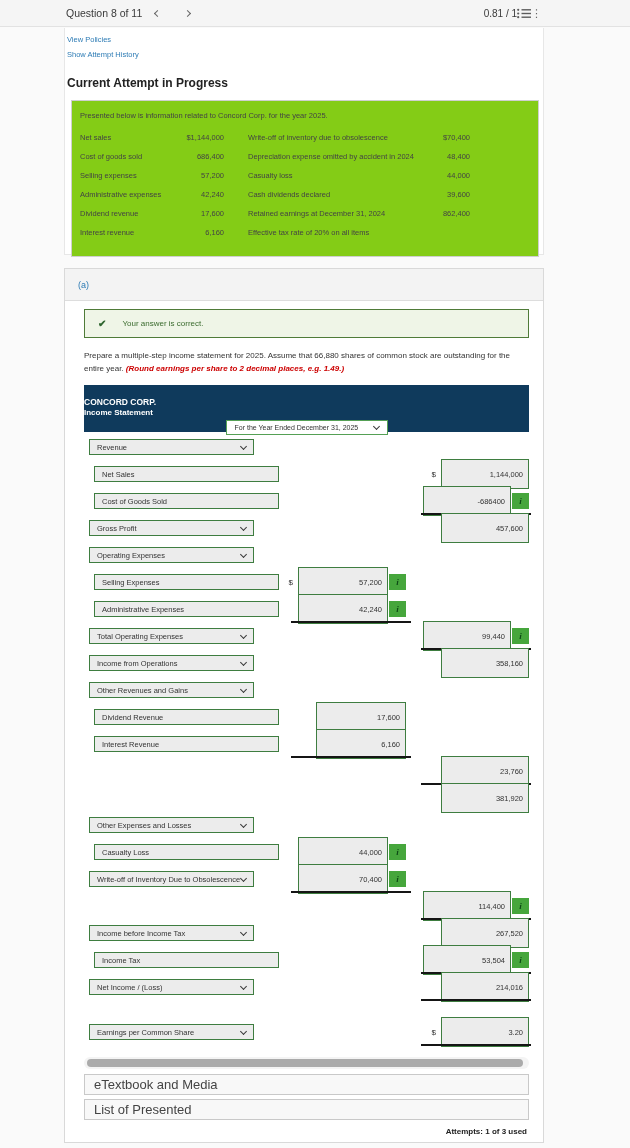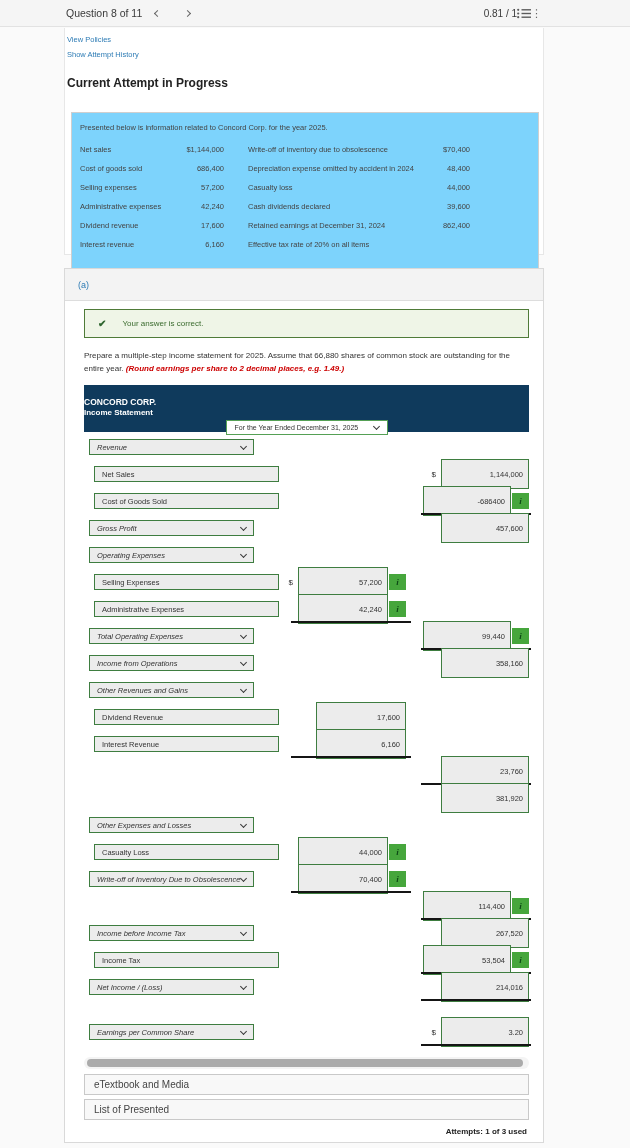--- a/index.html
+++ b/index.html
@@ -29,22 +29,22 @@
   .kebab { font-size:11px; color:#666; cursor:pointer; line-height:1; }
   
   .card1 {
     position:absolute; top:28px; left:64px; width:480px; height:227px;
     background:#fff; border:1px solid #e7e7e7; border-top:none;
   }
   .card1-inner { padding:7px 0 0 2px; }
   .link { font-size:7.5px; color:#2e7cb5; cursor:pointer; margin-bottom:6px; display:block; width:max-content; }
   .attempt-heading { font-size:12px; font-weight:bold; color:#222; margin-top:17px; }
   .problem-box {
-    position:absolute; left:6px; top:84px; width:468px; height:157px;
-    border:1px solid #cfcfcf; background:#7dd3fc; padding:10px 0 0 8px;
+    position:absolute; left:6px; top:72px; width:468px; height:157px;
+    border:1px solid #cfcfcf; background:#84cc16; padding:10px 0 0 8px;
   }
   .problem-intro { font-size:7.5px; color:#444; }
   .problem-grid {
     margin-top:8px;
     display:grid;
     grid-template-columns:100px 44px 24px 166px 56px;
     grid-auto-rows:19px;
     align-items:center;
   }
   .pg-label { font-size:7.5px; color:#444; }
@@ -83,21 +83,21 @@
   .chev-dn { width:5px; height:5px; border-right:1.7px solid #3a3a3a; border-bottom:1.7px solid #3a3a3a; transform:rotate(45deg); }
   .stmt-period .chev-dn { position:absolute; right:8px; top:3px; }
   
   .is-form { margin:7px 15px 0 19px; width:445px; position:relative; }
   .is-row { position:relative; height:27px; }
   .is-row.row-gap { margin-top:18px; }
   .acct-select, .acct-input {
     position:absolute; top:0; height:16px; background:#ececec;
     border:1px solid #3e7d40; display:flex; align-items:center; cursor:pointer;
   }
-  .acct-select { left:5px; width:165px;font-style:italic; }
+  .acct-select { left:5px; width:165px; }
   .acct-input  { left:10px; width:185px; }
   .cell-txt { font-size:7.5px; color:#333; margin-left:7px; white-space:nowrap; }
   .acct-select .chev-dn { position:absolute; right:7px; top:4px; }
   .amt { position:absolute; top:0; height:16px; display:flex; align-items:center; }
   .amt.mid { right:123px; }
   .amt.right { right:0; }
   .dollar { font-size:8px; color:#333; margin-right:5px; }
   .amt-input {
     width:88px; height:30px; background:#ececec; border:1px solid #3e7d40;
     font-size:7.5px; color:#333; display:flex; align-items:center;
@@ -120,21 +120,21 @@
   }
   .hscroll-thumb {
     position:absolute; left:3px; top:2px; width:436px; height:8px;
     background:#ababab; border-radius:4px; cursor:grab;
   }
   .accordion {
     margin:5px 15px 0 19px; width:445px; height:21px; background:#f8f8f8;
     border:1px solid #c9c9c9; display:flex; align-items:center; cursor:pointer;
   }
   .accordion + .accordion { margin-top:4px; }
-  .acc-txt { font-size:10px; color:#444; margin-left:9px; }
+  .acc-txt { font-size:13px; color:#444; margin-left:9px; }
   .attempts { margin:7px 16px 0 0; text-align:right; font-size:8px; color:#222; }
   .attempts b { font-weight:bold; }
 </style>
 </head>
 <body>
 
 <div class="topbar">
   <div class="tb-left">
     <span class="q-label">Question 8 of 11</span>
     <span class="tb-chev-btn">

